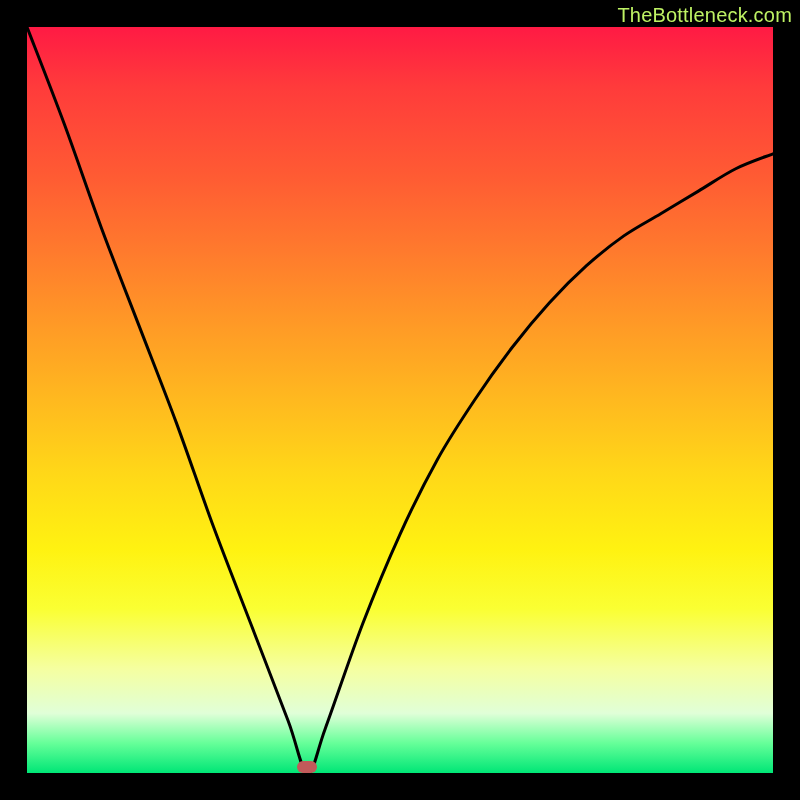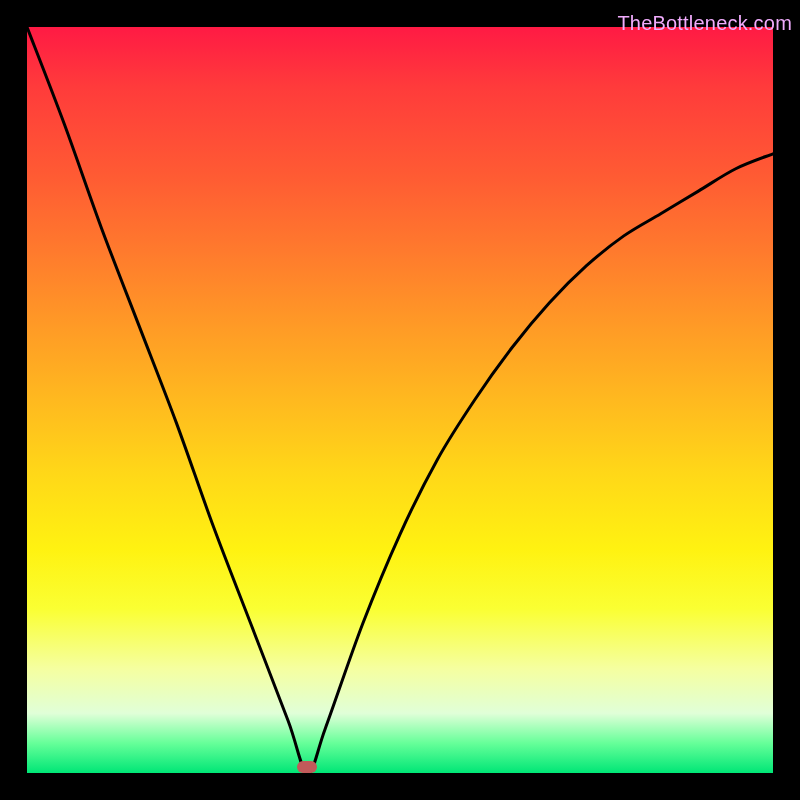--- a/index.html
+++ b/index.html
@@ -26,26 +26,26 @@
       #ffd818 60%,
       #fff211 70%,
       #faff33 78%,
       #f5ffa0 86%,
       #e0ffd8 92%,
       #66ff99 96%,
       #00e676 100%);
   }
   .watermark {
     position: absolute;
-    top: 12px;
+    top: 4px;
     right: 8px;
     font-family: Arial, Helvetica, sans-serif;
     font-size: 20px;
     font-weight: 500;
-    color: #f0abfc;
+    color: #bef264;
     letter-spacing: 0.2px;
     z-index: 5;
   }
   svg.curve {
     position: absolute;
     left: 0;
     top: 0;
     width: 746px;
     height: 746px;
     z-index: 3;

